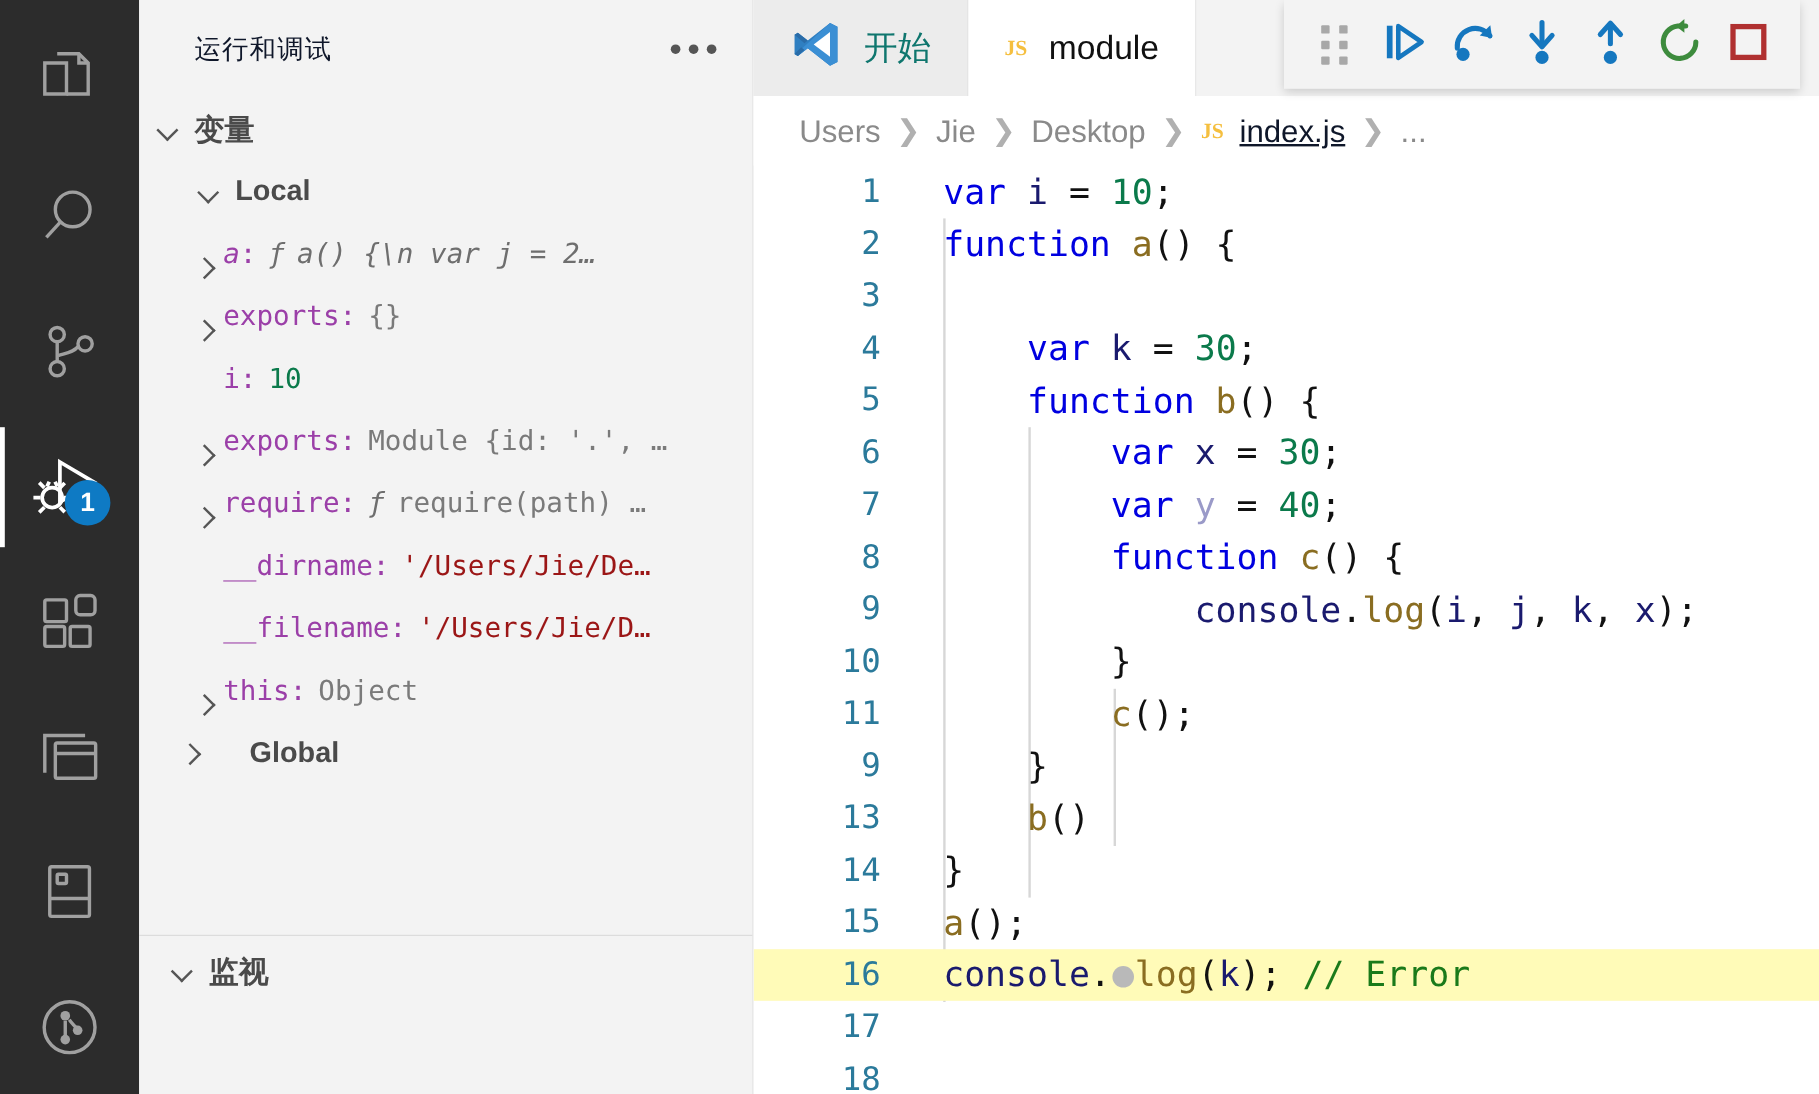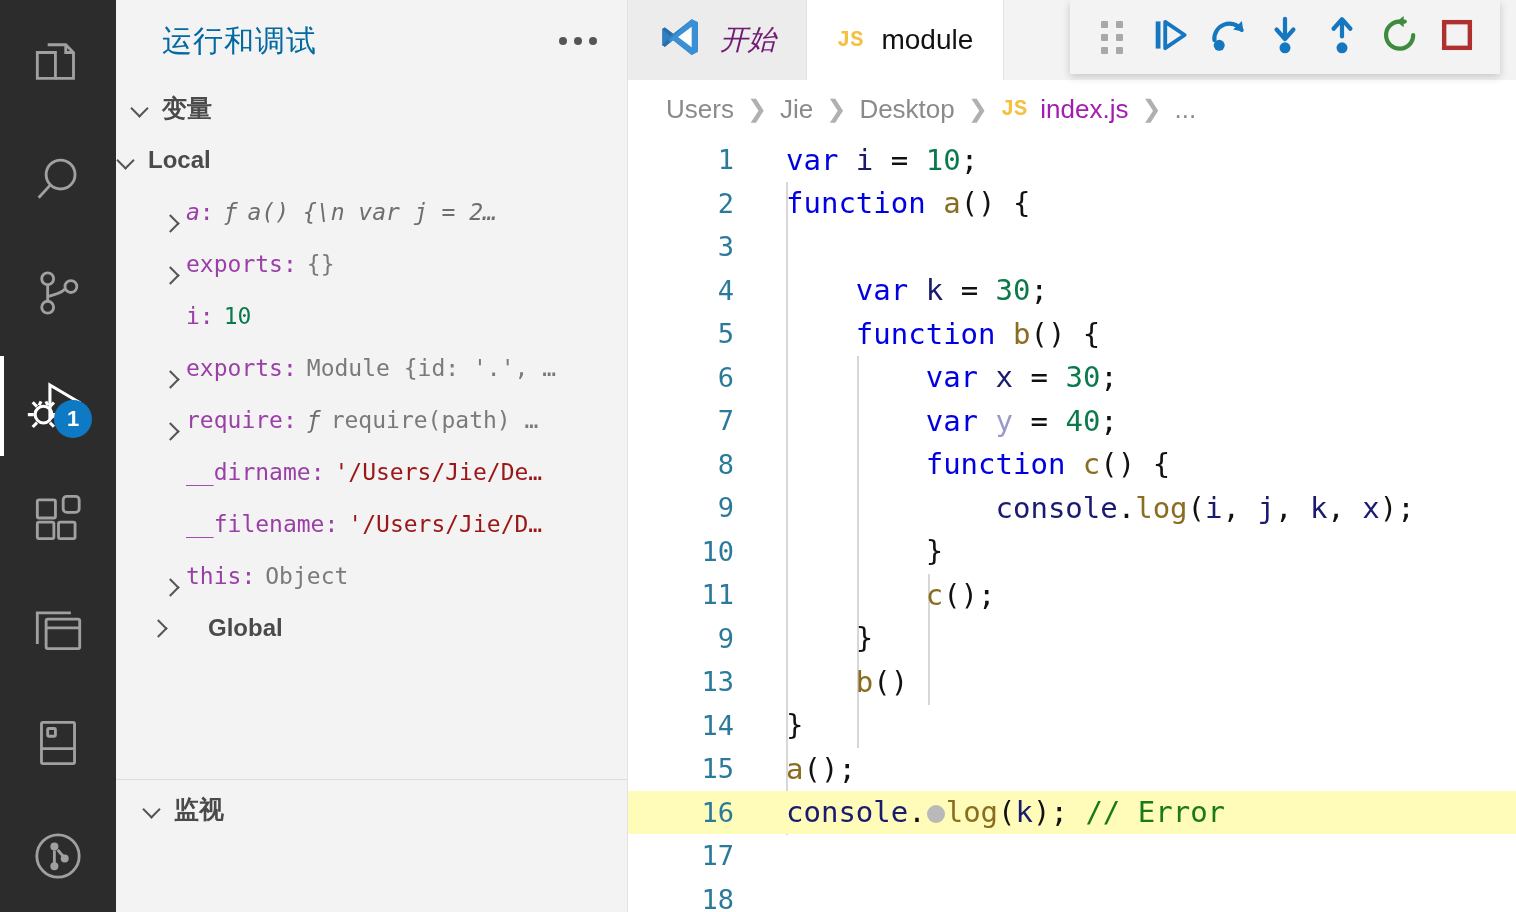--- a/index.html
+++ b/index.html
@@ -46,21 +46,21 @@
     display:flex; flex-direction:column;
     position:relative;
     border-right:1px solid #e2e2e2;
   }
   .sb-header {
     height:82px; flex:0 0 82px;
     display:flex; align-items:center;
     padding:0 26px 0 46px;
   }
   .sb-title {
-    font-size:30px; color:#0369a1; letter-spacing:1px;
+    font-size:22px; color:#0f172a; letter-spacing:1px;
     flex:1;
   }
   .sb-dots {
     display:flex; gap:7px; align-items:center; padding:10px 4px;
   }
   .sb-dots i { width:8px; height:8px; border-radius:50%; background:#555; display:block; }
 
   .section-head {
     height:52px; display:flex; align-items:center;
     padding-left:14px; gap:10px;
@@ -72,21 +72,21 @@
   .chev::before{
     content:""; position:absolute; left:3px; top:5px;
     width:11px; height:11px;
     border-right:2.4px solid #555; border-bottom:2.4px solid #555;
     transform:rotate(45deg);
   }
   .chev.right::before{
     transform:rotate(-45deg); left:2px; top:5px;
   }
 
-  .scope-head { height:52px; display:flex; align-items:center; gap:10px; }
+  .scope-head { padding-left:48px; height:52px; display:flex; align-items:center; gap:10px; }
   .scope-head .label { font-size:24px; font-weight:bold; color:#4a4a4a; }
 
   .var-rows { flex:1 1 auto; overflow:hidden; }
   .var-row {
     height:52px; display:flex; align-items:center;
     padding-left:70px;
     font-family:"DejaVu Sans Mono", monospace;
     font-size:23px;
     white-space:nowrap; overflow:hidden;
   }
@@ -119,30 +119,30 @@
   .tabs { height:80px; flex:0 0 80px; display:flex; background:#f3f3f3; }
   .tab {
     display:flex; align-items:center; gap:18px;
     padding:0 30px; height:80px;
     font-size:28px; color:#333;
     background:#ececec;
     border-right:1px solid #e3e3e3;
     min-width:60px;
   }
   .tab.active { background:#ffffff; color:#111; }
-  .tab .tlabel.italic { font-style:italic; color:#701a75; }
-  .js-badge { font-size:22px; font-weight:bold; color:#f5bf3f; font-family:Liberation Mono, monospace; }
+  .tab .tlabel.italic { color:#0f766e; }
+  .js-badge { font-size:18px; font-weight:bold; color:#f5bf3f; font-family:Liberation Serif, serif; }
 
   .breadcrumb {
     height:58px; flex:0 0 58px; display:flex; align-items:center;
     padding-left:38px; gap:13px; background:#fff;
     font-size:26px; color:#8a8a8a;
   }
   .breadcrumb .sep { color:#b0b0b0; font-size:24px; }
-  .breadcrumb .crumb.file { color:#a21caf; }
+  .breadcrumb .crumb.file { color:#0f172a;text-decoration:underline; }
 
   
   .code {
     flex:1 1 auto; position:relative; overflow:hidden;
     font-family:"DejaVu Sans Mono", monospace;
     font-size:29px;
   }
   .line {
     height:43.5px; display:flex; align-items:center; position:relative;
   }

